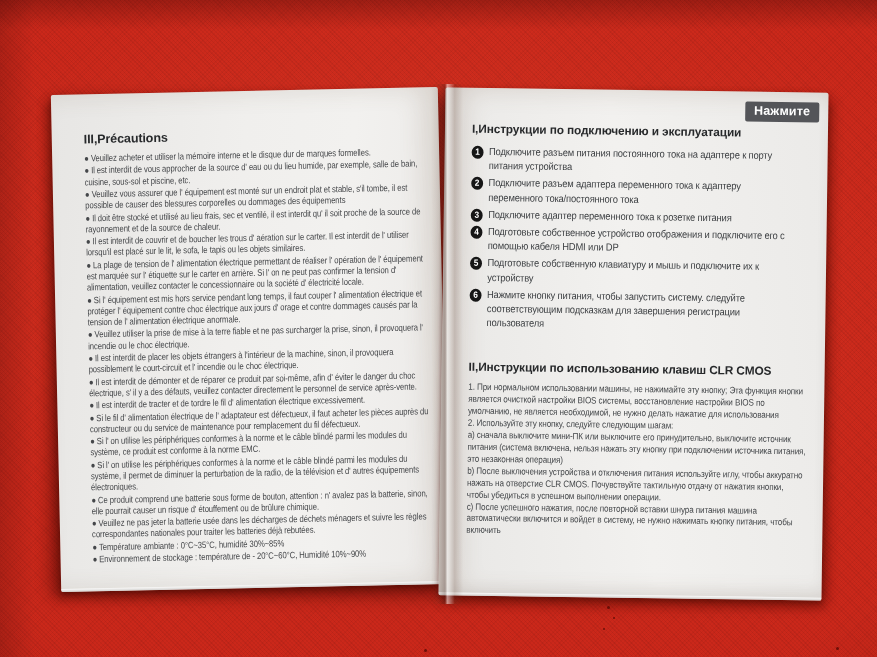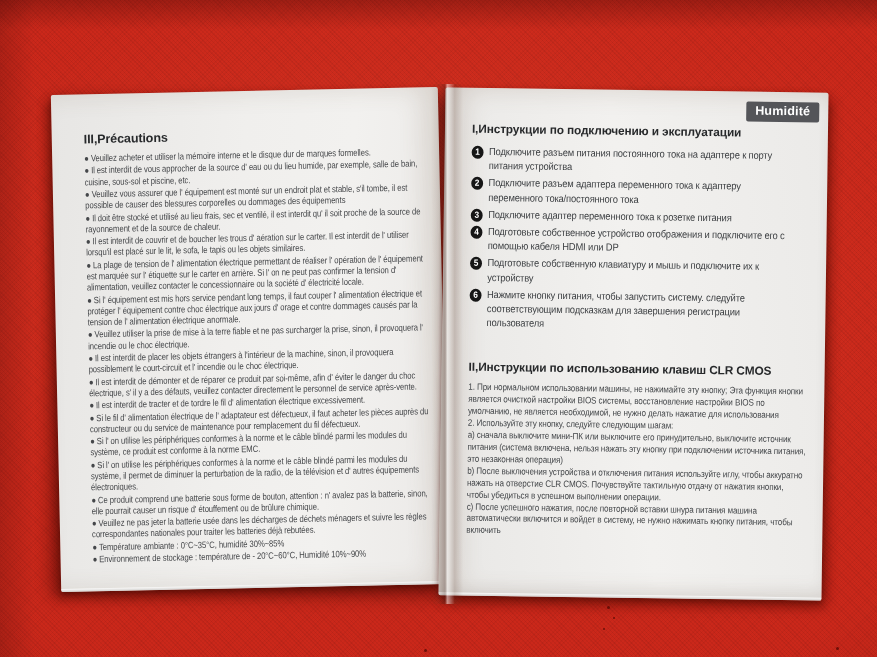--- a/index.html
+++ b/index.html
@@ -109,21 +109,21 @@
         <p class="bullet">● Si l' on utilise les périphériques conformes à la norme et le câble blindé parmi les modules du système, il permet de diminuer la perturbation de la radio, de la télévision et d' autres équipements électroniques.</p>
         <p class="bullet">● Ce produit comprend une batterie sous forme de bouton, attention : n' avalez pas la batterie, sinon, elle pourrait causer un risque d' étouffement ou de brûlure chimique.</p>
         <p class="bullet">● Veuillez ne pas jeter la batterie usée dans les décharges de déchets ménagers et suivre les règles correspondantes nationales pour traiter les batteries déjà rebutées.</p>
         <p class="bullet">● Température ambiante : 0°C~35°C, humidité 30%~85%</p>
         <p class="bullet">● Environnement de stockage : température de - 20°C~60°C, Humidité 10%~90%</p>
       </div>
     </div>
   </div>
 
   <div class="page page-right">
-    <div class="lang-tab">Humidité</div>
+    <div class="lang-tab">Нажмите</div>
     <div class="right-inner">
       <h2 class="section-title">I,Инструкции по подключению и эксплуатации</h2>
       <div class="steps">
         <div class="step">
           <span class="step-num">1</span>
           <span class="step-text">Подключите разъем питания постоянного тока на адаптере к порту питания устройства</span>
         </div>
         <div class="step">
           <span class="step-num">2</span>
           <span class="step-text">Подключите разъем адаптера переменного тока к адаптеру переменного тока/постоянного тока</span>

